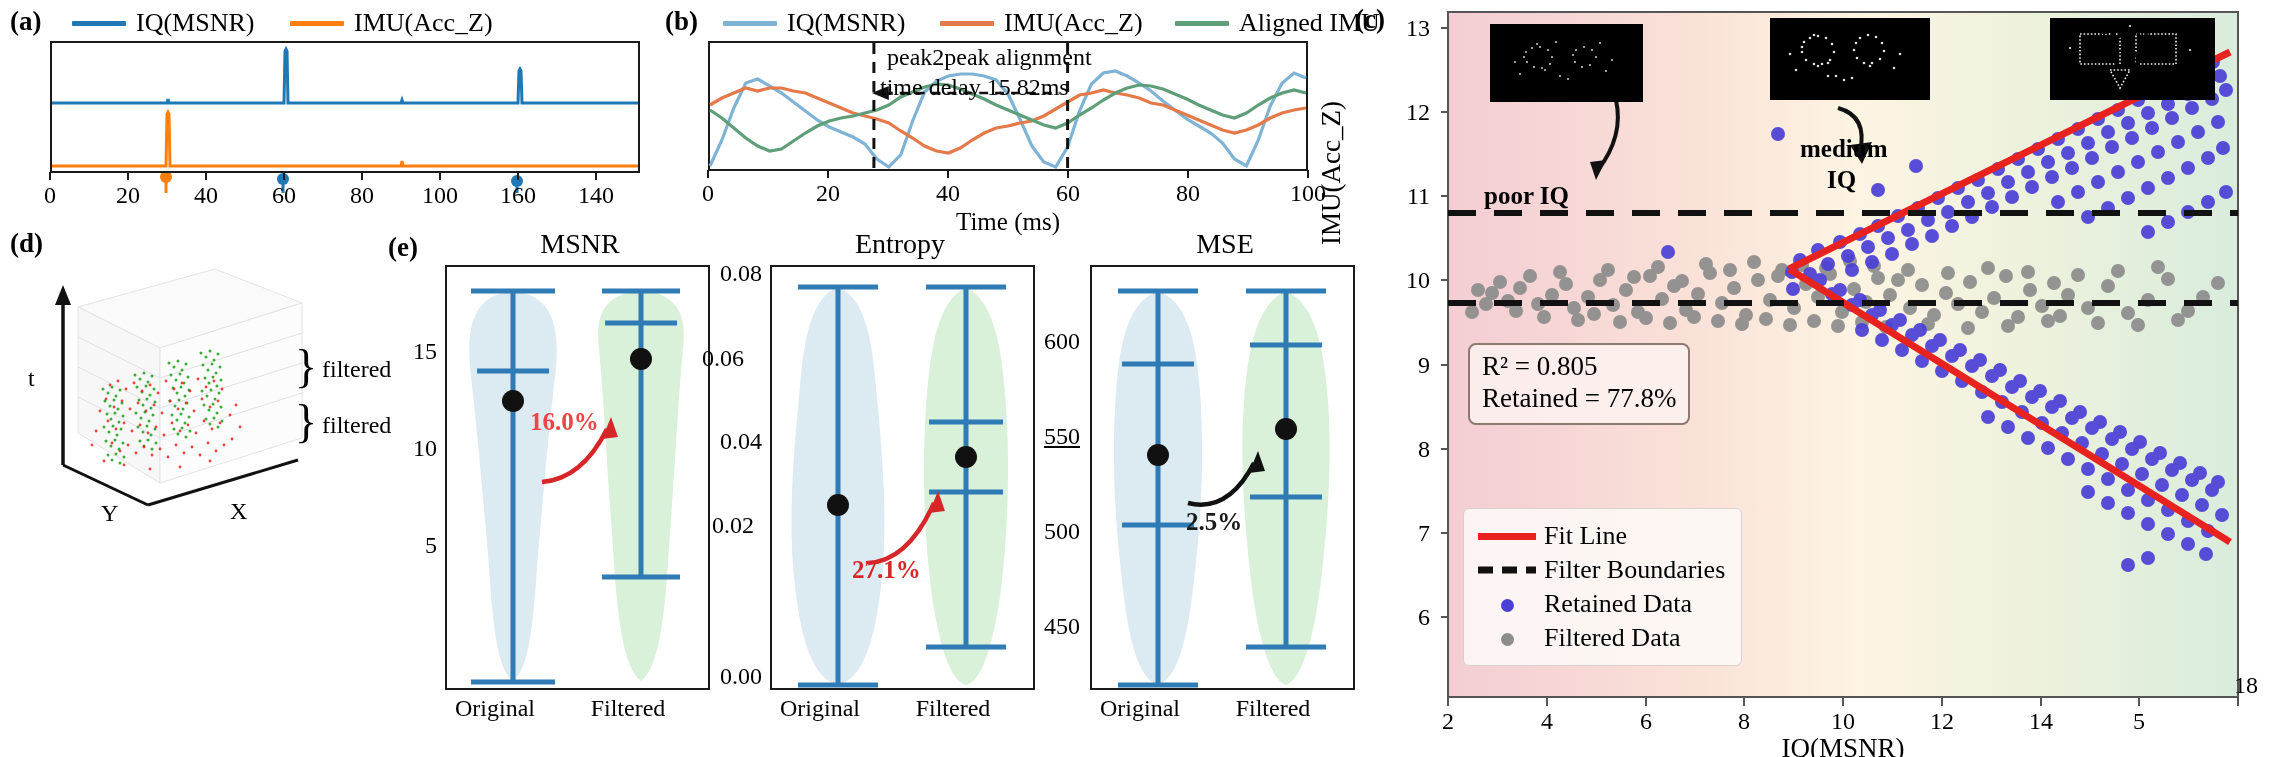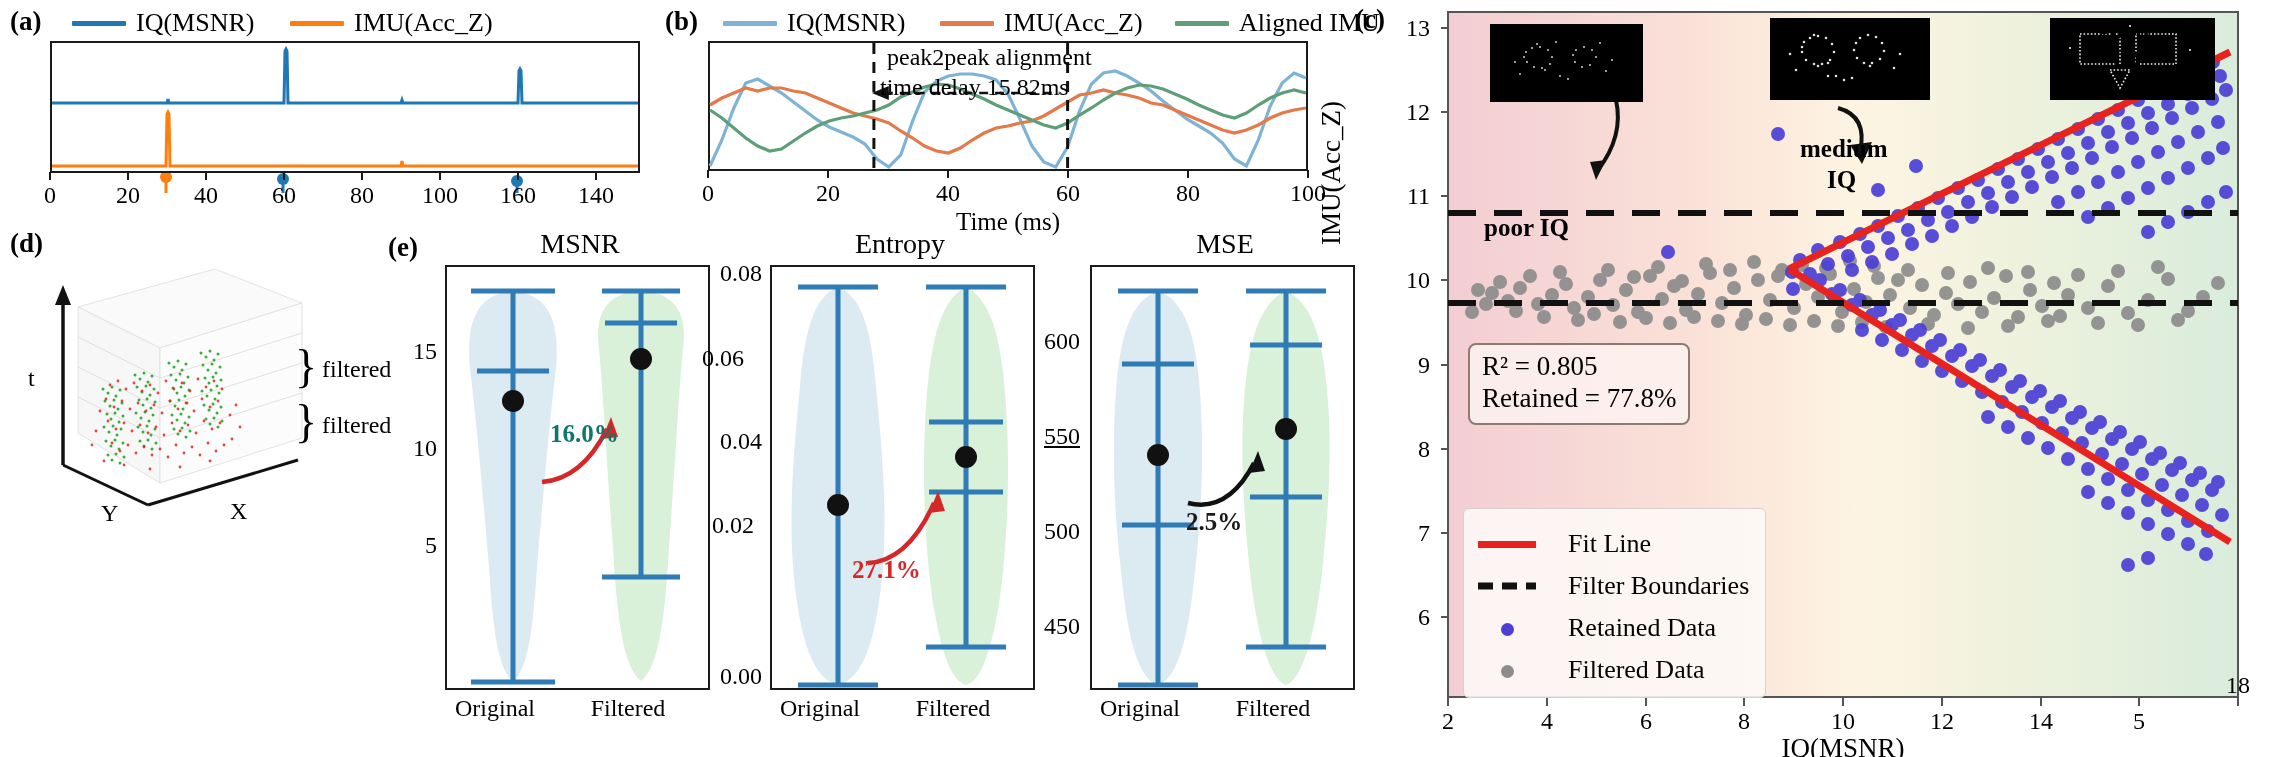--- a/index.html
+++ b/index.html
@@ -14,21 +14,21 @@
   .box{position:absolute;border:2px solid #1a1a1a;background:#fff;box-sizing:border-box;}
   .ttl{position:absolute;font-size:28px;text-align:center;}
   svg{display:block;overflow:visible;}
   .pct{position:absolute;font-size:25px;font-weight:bold;}
   .ann{position:absolute;font-size:24px;}
   .annb{position:absolute;font-size:25px;font-weight:bold;}
   .statbox{position:absolute;border:2px solid #8d7b73;border-radius:8px;background:rgba(253,243,240,.82);
            padding:6px 12px 8px 12px;font-size:27px;line-height:1.18;}
   .legbox{position:absolute;border:1px solid #d9cfcb;border-radius:6px;background:rgba(253,249,247,.88);
           padding:10px 16px 10px 14px;font-size:26px;}
-  .legbox .lr{display:flex;align-items:center;gap:32px;height:34px;margin-top:8px;}
+  .legbox .lr{display:flex;align-items:center;gap:8px;height:34px;}
   .curly{position:absolute;font-size:46px;font-family:"Liberation Serif",serif;}
   .dlab{position:absolute;font-size:24px;}
   .imthumb{position:absolute;background:#000;}
 </style>
 </head>
 <body>
 
 <div class="fig">
 
   <div class="panel-tag" style="left:10px;top:6px;">(a)</div>
@@ -527,21 +527,21 @@
         <rect x="30" y="16" width="40" height="30" fill="none" stroke="#f2f2f2" stroke-width="1.6" stroke-dasharray="1.6,2"></rect>
         <rect x="86" y="16" width="40" height="30" fill="none" stroke="#f2f2f2" stroke-width="1.6" stroke-dasharray="1.6,2"></rect>
         <polygon points="60,52 80,52 70,70" fill="none" stroke="#f2f2f2" stroke-width="1.6" stroke-dasharray="1.6,2"></polygon>
         <circle cx="20" cy="30" r="1"></circle>
           <circle cx="140" cy="32" r="1"></circle>
           <circle cx="80" cy="8" r="1"></circle>
       </g>
     </svg>
   </div>
 
-  <div class="annb" style="left:1484px;top:182px;margin-top:32px;">poor IQ</div>
+  <div class="annb" style="left:1484px;top:182px;">poor IQ</div>
   <div class="annb" style="left:1800px;top:135px;">medium</div>
   <div class="annb" style="left:1827px;top:166px;">IQ</div>
   <div class="annb" style="left:2098px;top:17px;">good</div>
   <div class="annb" style="left:2112px;top:46px;">IQ</div>
 
   <div class="statbox" style="left:1468px;top:343px;">
     <div>R²  = 0.805</div>
     <div>Retained = 77.8%</div>
   </div>
 
@@ -605,21 +605,21 @@
   </svg>
 
   <div class="tick" style="left:1428px;top:708px;width:40px;">2</div>
   <div class="tick" style="left:1527px;top:708px;width:40px;">4</div>
   <div class="tick" style="left:1626px;top:708px;width:40px;">6</div>
   <div class="tick" style="left:1724px;top:708px;width:40px;">8</div>
   <div class="tick" style="left:1823px;top:708px;width:40px;">10</div>
   <div class="tick" style="left:1922px;top:708px;width:40px;">12</div>
   <div class="tick" style="left:2021px;top:708px;width:40px;">14</div>
   <div class="tick" style="left:2119px;top:708px;width:40px;">5</div>
-  <div class="tick" style="left:2218px;top:672px;width:40px;">18</div>
+  <div class="tick" style="left:2218px;top:672px;width:40px;text-align:right;">18</div>
   <div class="axis-label" style="left:1743px;top:733px;width:200px;font-size:27px;">IQ(MSNR)</div>
 
   <div class="panel-tag" style="left:10px;top:228px;">(d)</div>
 
   <div style="position:absolute;left:40px;top:255px;width:270px;height:250px;">
     <svg width="270" height="250" viewBox="0 0 270 250">
 
       <polygon points="38,52 175,14 262,48 120,93" fill="#fafafa" stroke="#e3e3e3" stroke-width="1"></polygon>
       <polygon points="38,52 120,93 120,228 38,178" fill="#f7f7f7" stroke="#e3e3e3" stroke-width="1"></polygon>
       <polygon points="120,93 262,48 262,183 120,228" fill="#fcfcfc" stroke="#e3e3e3" stroke-width="1"></polygon>
@@ -875,21 +875,21 @@
         <line x1="155" y1="24" x2="233" y2="24"></line>
         <line x1="155" y1="310" x2="233" y2="310"></line>
         <line x1="158" y1="56" x2="230" y2="56"></line>
       </g>
       <circle cx="66" cy="134" r="11" fill="#111"></circle>
       <circle cx="194" cy="92" r="11" fill="#111"></circle>
       <path d="M95,215 Q135,212 160,162" fill="none" stroke="#d62728" stroke-width="4.5"></path>
       <polygon points="164,150 155,172 171,170" fill="#d62728"></polygon>
     </svg>
   </div>
-  <div class="pct" style="left:530px;top:420px;color:#0f766e;margin-left:20px;">16.0%</div>
+  <div class="pct" style="left:530px;top:408px;color:#ef4444;">16.0%</div>
   <div class="ticky" style="left:392px;top:338px;width:45px;">15</div>
   <div class="ticky" style="left:392px;top:435px;width:45px;">10</div>
   <div class="ticky" style="left:392px;top:532px;width:45px;">5</div>
   <div class="tick" style="left:415px;top:695px;width:160px;">Original</div>
   <div class="tick" style="left:548px;top:695px;width:160px;">Filtered</div>
 
   <div class="ttl" style="left:770px;top:228px;width:260px;">Entropy</div>
   <div class="box" style="left:770px;top:265px;width:265px;height:425px;">
     <svg width="261" height="421" viewBox="0 0 261 421">
       <path d="M66,20 C92,30 100,70 104,120 C110,180 116,250 110,310 C104,370 92,412 66,418

